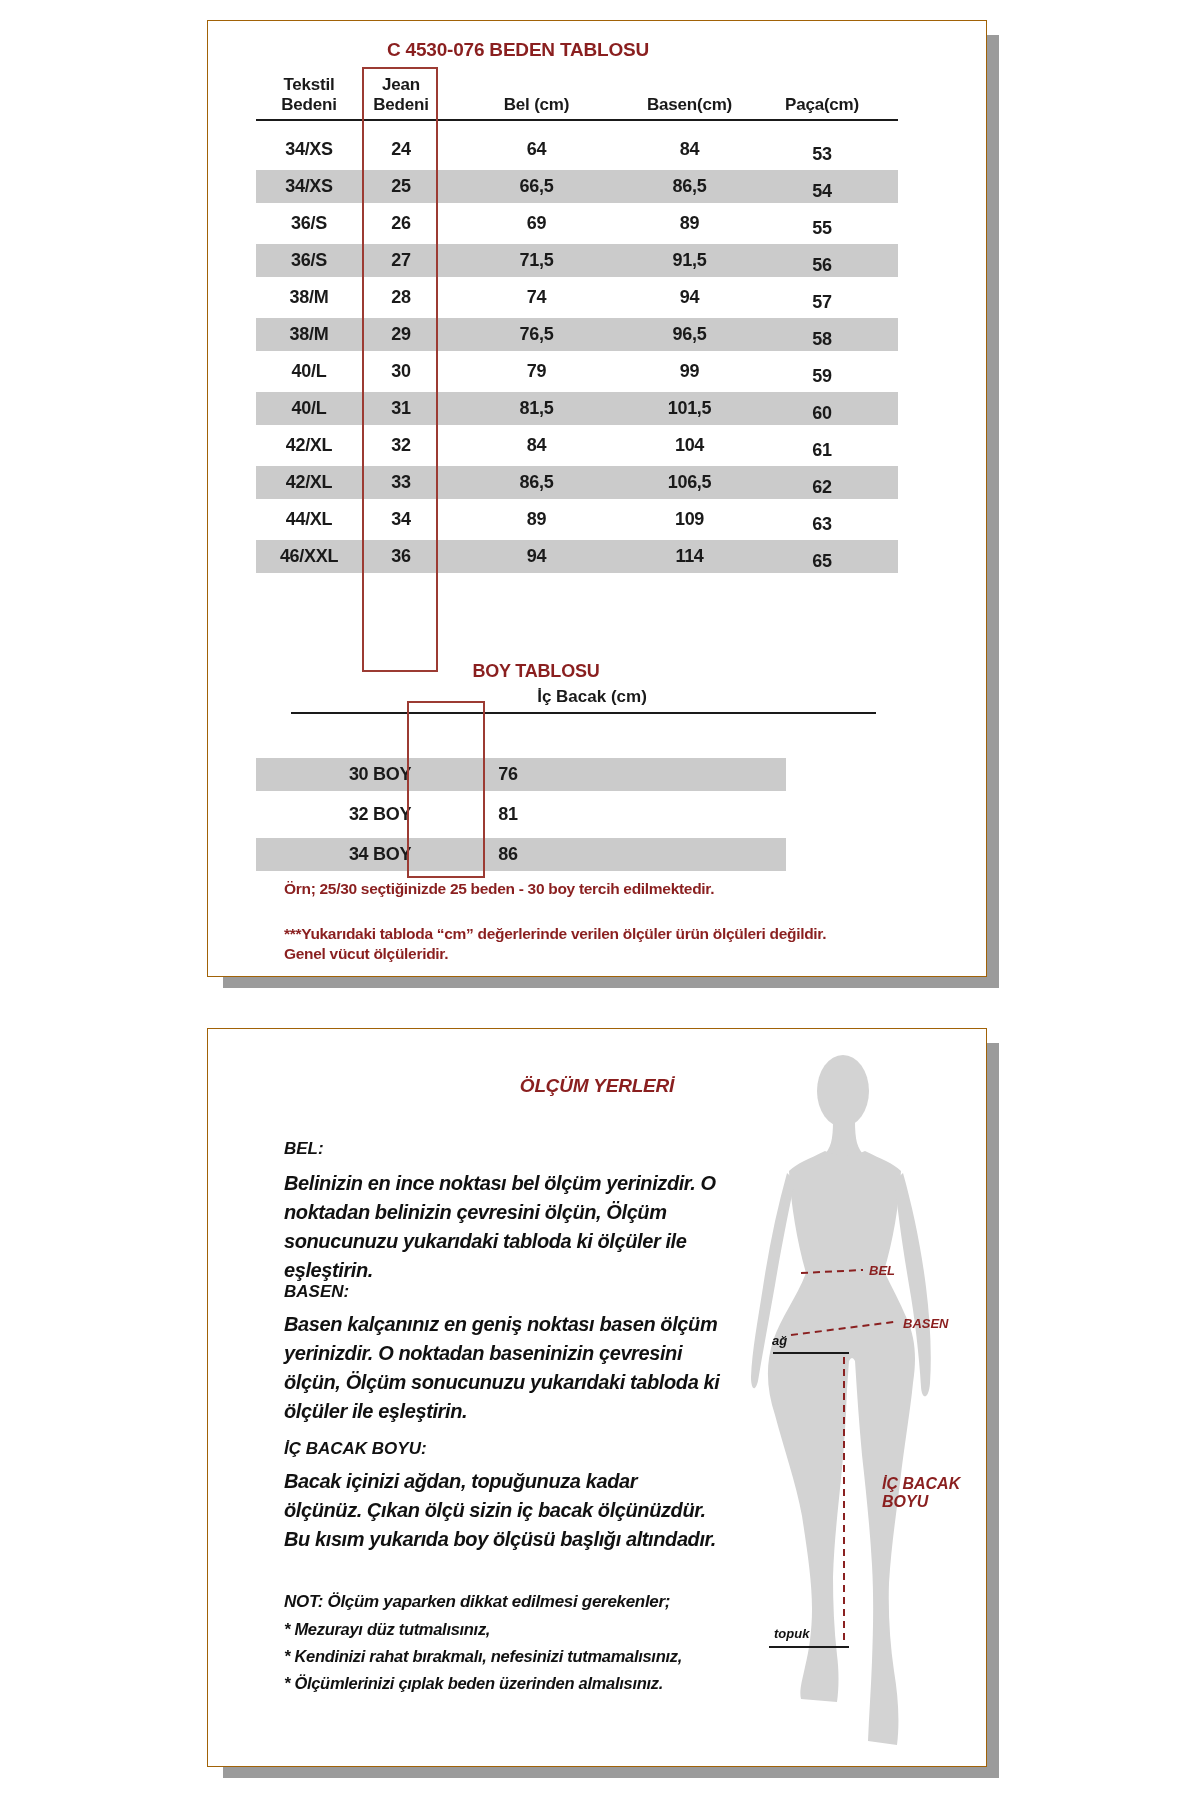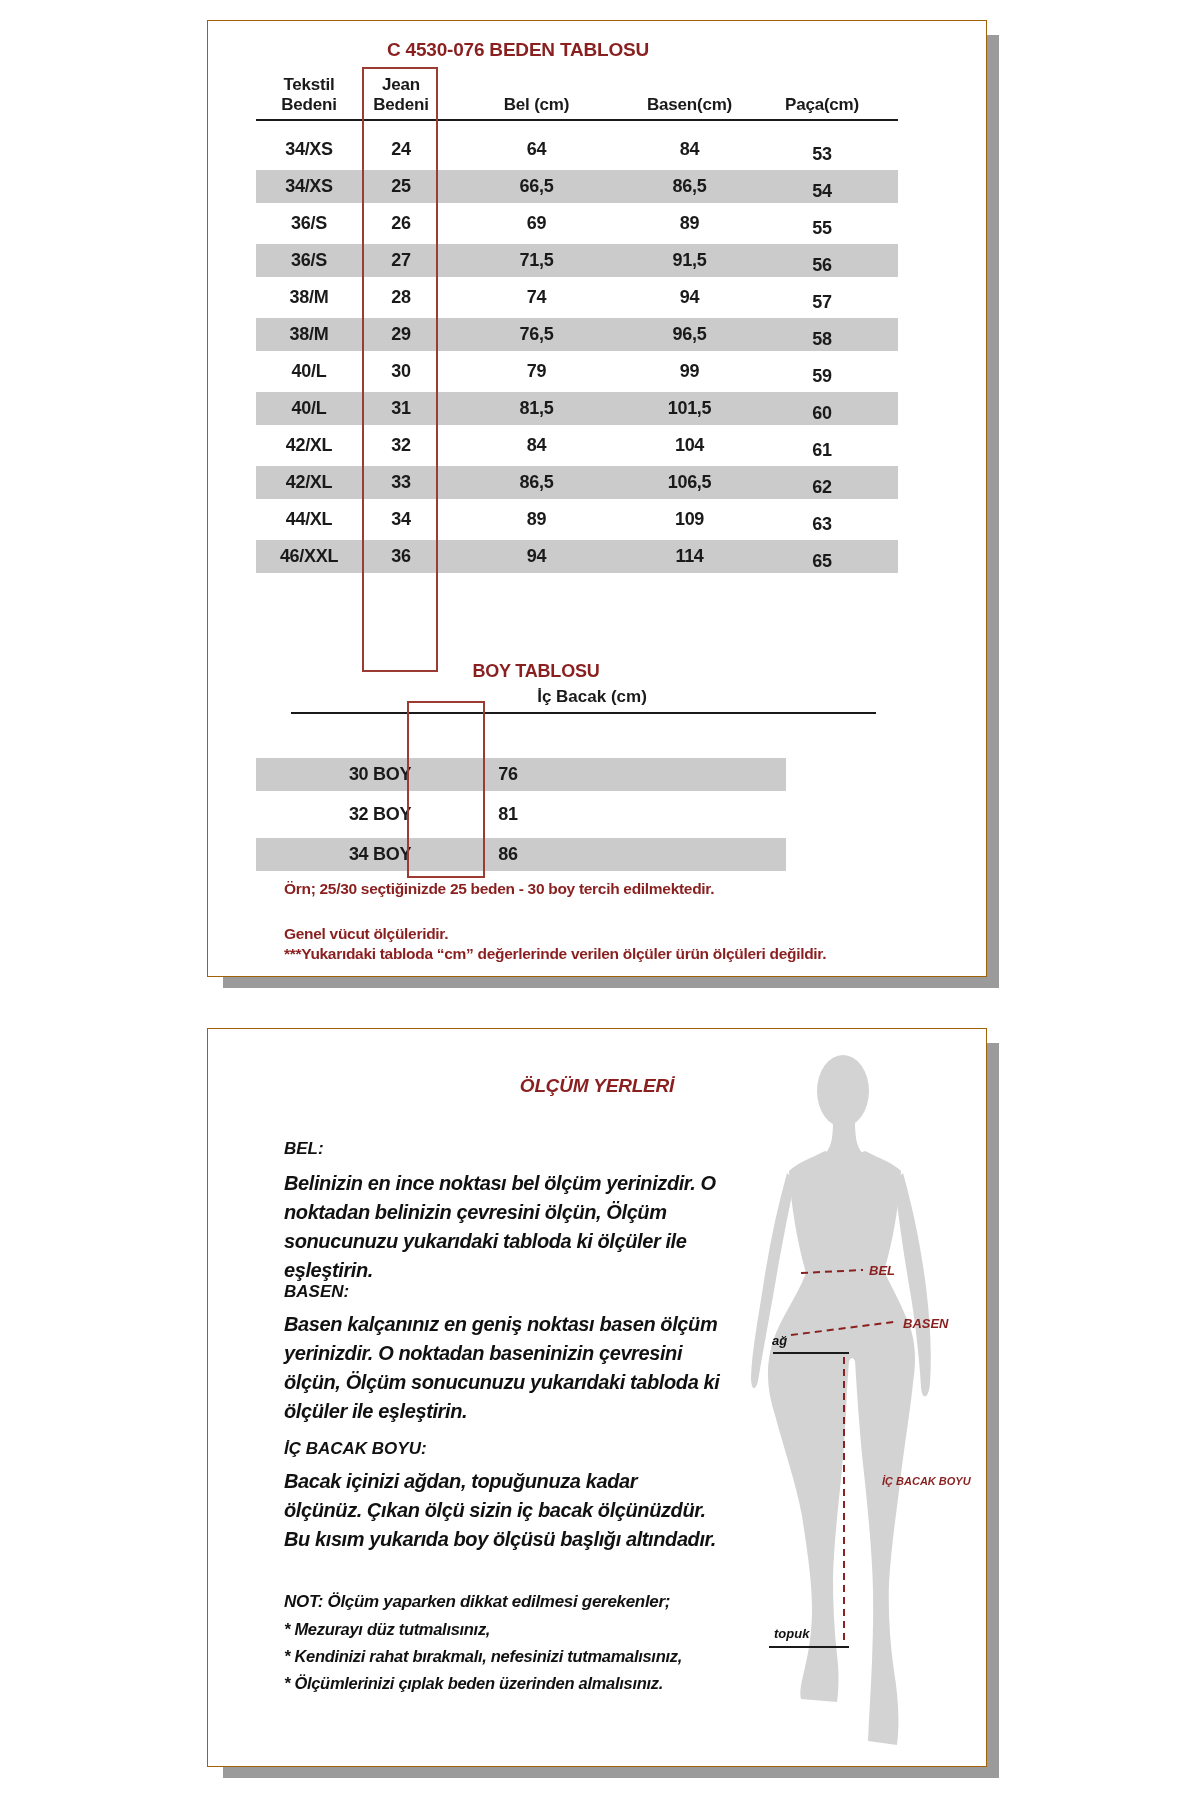--- a/index.html
+++ b/index.html
@@ -59,21 +59,21 @@
   #note-intro { position:absolute; left:76px; top:563px; font-weight:bold;
     font-size:17px; letter-spacing:-0.3px; color:#111; }
   .note-item { position:absolute; left:76px; font-weight:bold; font-size:16.5px;
     letter-spacing:-0.3px; color:#111; }
   #note-0 { top:591px; } #note-1 { top:618px; } #note-2 { top:645px; }
   #figure-svg { position:absolute; left:433px; top:22px; }
   .fig-lbl { position:absolute; font-weight:bold; font-size:13px; }
   #lbl-bel     { left:661px; top:234px; }
   #lbl-basen   { left:695px; top:287px; }
   #lbl-ag      { left:564px; top:304px; color:#111; }
-  #lbl-icbacak { left:674px; top:446px; font-size:11px;text-align:right; }
+  #lbl-icbacak { left:674px; top:446px; font-size:16px; }
   #lbl-topuk   { left:566px; top:597px; color:#111; }
   .dashed { stroke:#8a2020; stroke-width:2; stroke-dasharray:7 5; fill:none; }
   .solidline { stroke:#1a1a1a; stroke-width:2; fill:none; }
 </style>
 </head>
 <body>
 
 <div class="card" id="size-card">
 
   <div class="abs maroon" id="size-title">C 4530-076 BEDEN TABLOSU</div>
@@ -200,22 +200,22 @@
         <div class="cell col-value">86</div>
       </div>
     </div>
 
   <div class="redbox" id="boy-box"></div>
 
   <div class="abs fn maroon" id="fn1">
     <div>Örn; 25/30 seçtiğinizde 25 beden - 30 boy tercih edilmektedir.</div>
   </div>
   <div class="abs fn maroon" id="fn2">
+    <div>***Yukarıdaki tabloda “cm” değerlerinde verilen ölçüler ürün ölçüleri değildir.</div>
     <div>Genel vücut ölçüleridir.</div>
-    <div>***Yukarıdaki tabloda “cm” değerlerinde verilen ölçüler ürün ölçüleri değildir.</div>
   </div>
 </div>
 
 <div class="card" id="measure-card">
 
   <div class="abs maroon" id="measure-title">ÖLÇÜM YERLERİ</div>
 
   <div class="sec-h" id="bel-h">BEL:</div>
   <div class="sec-p" id="bel-p">Belinizin en ince noktası bel ölçüm yerinizdir. O noktadan belinizin çevresini ölçün, Ölçüm sonucunuzu yukarıdaki tabloda ki ölçüler ile eşleştirin.</div>
 

